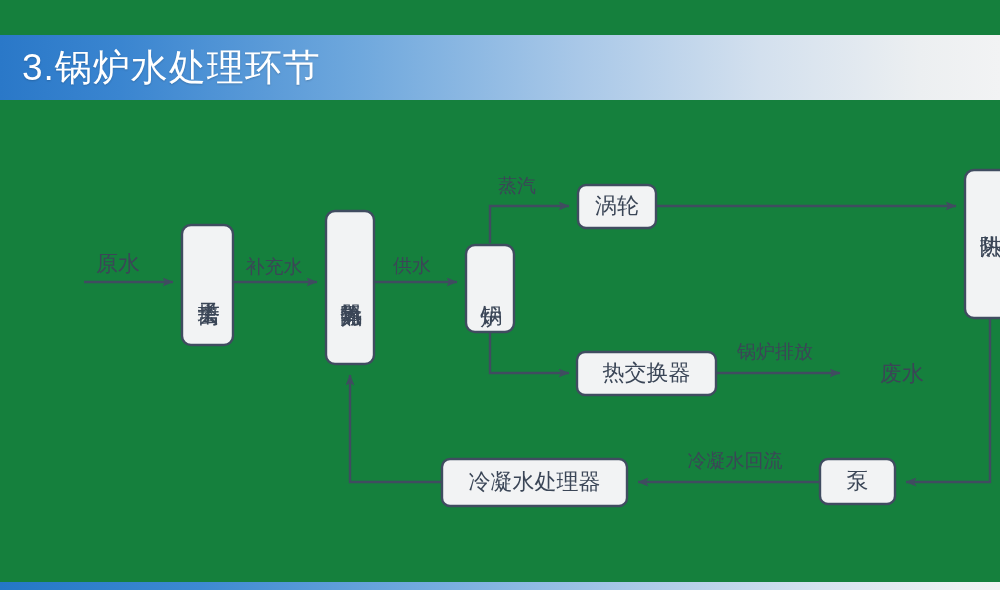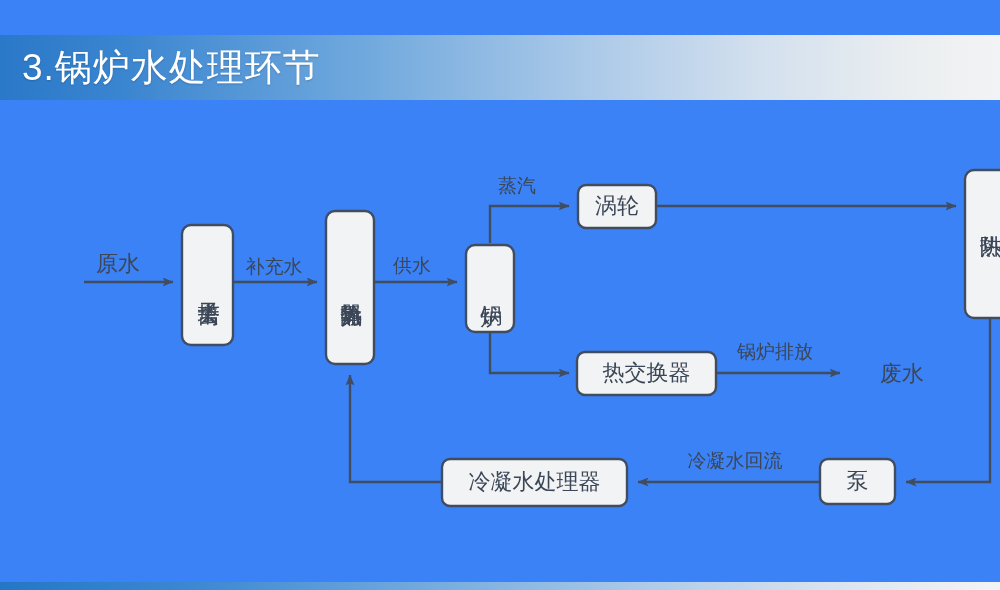--- a/index.html
+++ b/index.html
@@ -80,21 +80,21 @@
     fill:#3b4657;
     font-family:"Liberation Sans","DejaVu Sans",sans-serif;
     font-size:22px;
     text-anchor:middle;
     dominant-baseline:middle;
   }
 </style>
 </head>
 <body>
 
-<div id="page" style="background: #3b82f6; text-decoration: underline;">
+<div id="page" style="background: #15803d; text-decoration: underline;">
 
   <div id="header-band"></div>
   <div id="header-title">3.锅炉水处理环节</div>
 
   <div id="diagram">
     <svg id="diagram-svg" viewBox="0 0 1000 482" xmlns="http://www.w3.org/2000/svg">
 
       <defs>
         <marker id="ah" markerWidth="11" markerHeight="9" refX="10.5" refY="4.5" orient="auto" markerUnits="userSpaceOnUse">
           <path d="M0,0 L11,4.5 L0,9 L2.6,4.5 Z" class="arrow-head" style="fill: rgb(64, 76, 96);"></path>

